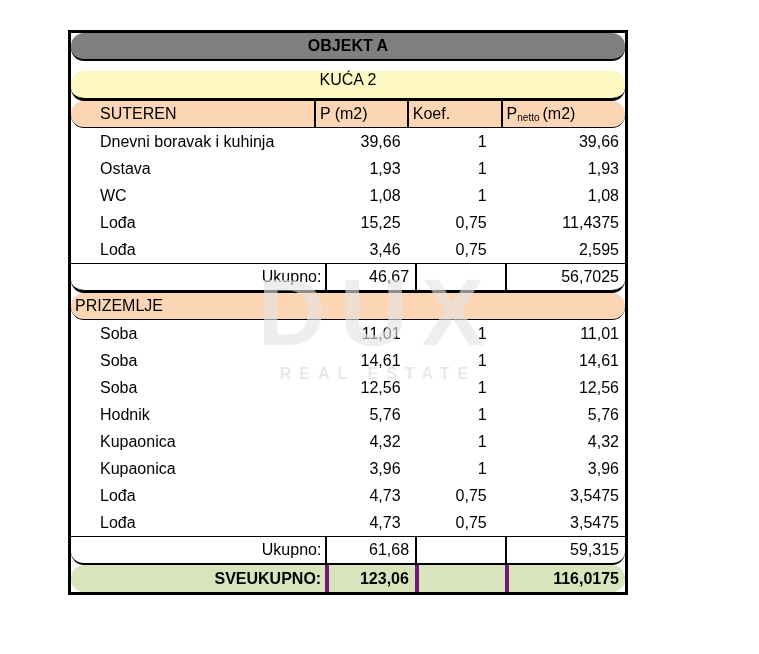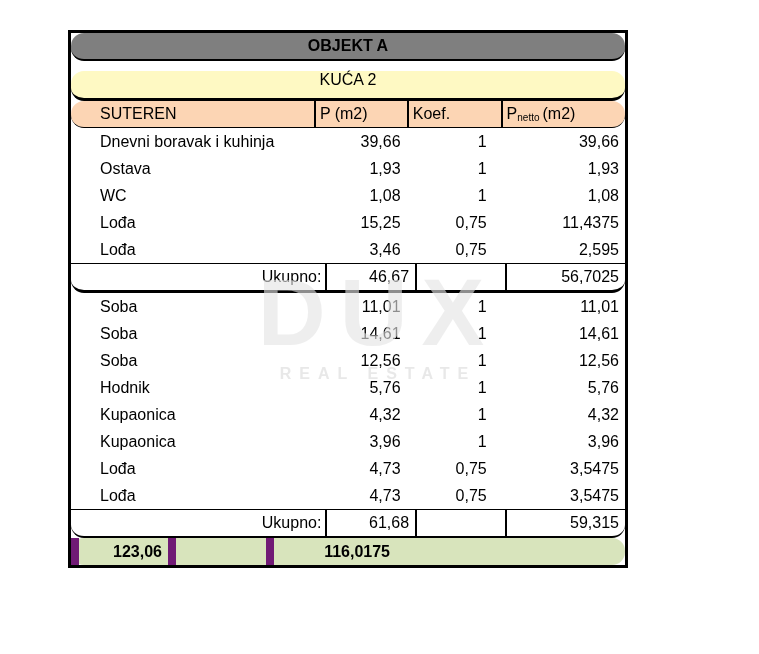--- a/index.html
+++ b/index.html
@@ -31,21 +31,21 @@
 
   .r-total{height:26px;font-size:16px;}
   .r-total .c-p,.r-total .c-koef,.r-total .c-pnet{border-left:2px solid #000;}
   .sep-thick{border-bottom:3px solid #000;}
   .sep-med{border-bottom:2px solid #000;}
 
   .r-section{height:26px;background:#fcd5b4;border-bottom:1px solid #000;font-size:16px;}
   .r-section .cell{width:100%;padding-left:4px;}
 
   .r-grand{height:27px;background:#d8e4bc;font-weight:bold;font-size:16px;}
-  .r-grand .c-p,.r-grand .c-koef,.r-grand .c-pnet{border-left:8px solid #701a75;}
+  .r-grand .c-p,.r-grand .c-koef,.r-grand .c-pnet{border-left:4px solid #701a75;}
 
   .name{padding-left:5px;margin-left:24px;}
   .num{justify-content:flex-end;padding-right:6px;}
   .koefnum{justify-content:flex-end;padding-right:14px;}
   .lbl-right{justify-content:flex-end;padding-right:4px;margin-left:44px;}
 
   .sub{font-size:10px;align-self:flex-end;padding-bottom:4px;}
   .unit{margin-left:3px;}
 
   .watermark{
@@ -123,20 +123,23 @@
       </div>
     </div>
 
   <div class="row r-total sep-thick">
     <div class="cell c-name lbl-right">Ukupno:</div>
     <div class="cell c-p num">46,67</div>
     <div class="cell c-koef"></div>
     <div class="cell c-pnet num">56,7025</div>
   </div>
 
+  <div class="row r-section">
+    <div class="cell">PRIZEMLJE</div>
+  </div>
 
   <div class="datablock">
 
       <div class="row data-row">
         <div class="cell c-name name">Soba</div>
         <div class="cell c-p num">11,01</div>
         <div class="cell c-koef koefnum">1</div>
         <div class="cell c-pnet num">11,01</div>
       </div>
 
@@ -191,20 +194,21 @@
     </div>
 
   <div class="row r-total sep-med">
     <div class="cell c-name lbl-right">Ukupno:</div>
     <div class="cell c-p num">61,68</div>
     <div class="cell c-koef"></div>
     <div class="cell c-pnet num">59,315</div>
   </div>
 
   <div class="row r-grand">
+    <div class="cell c-name lbl-right">SVEUKUPNO:</div>
     <div class="cell c-p num">123,06</div>
     <div class="cell c-koef"></div>
     <div class="cell c-pnet num">116,0175</div>
   </div>
 
 </div>
 
 <div class="watermark">
   <div class="wm-brand">DUX</div>
   <div class="wm-tag">REAL ESTATE</div>

